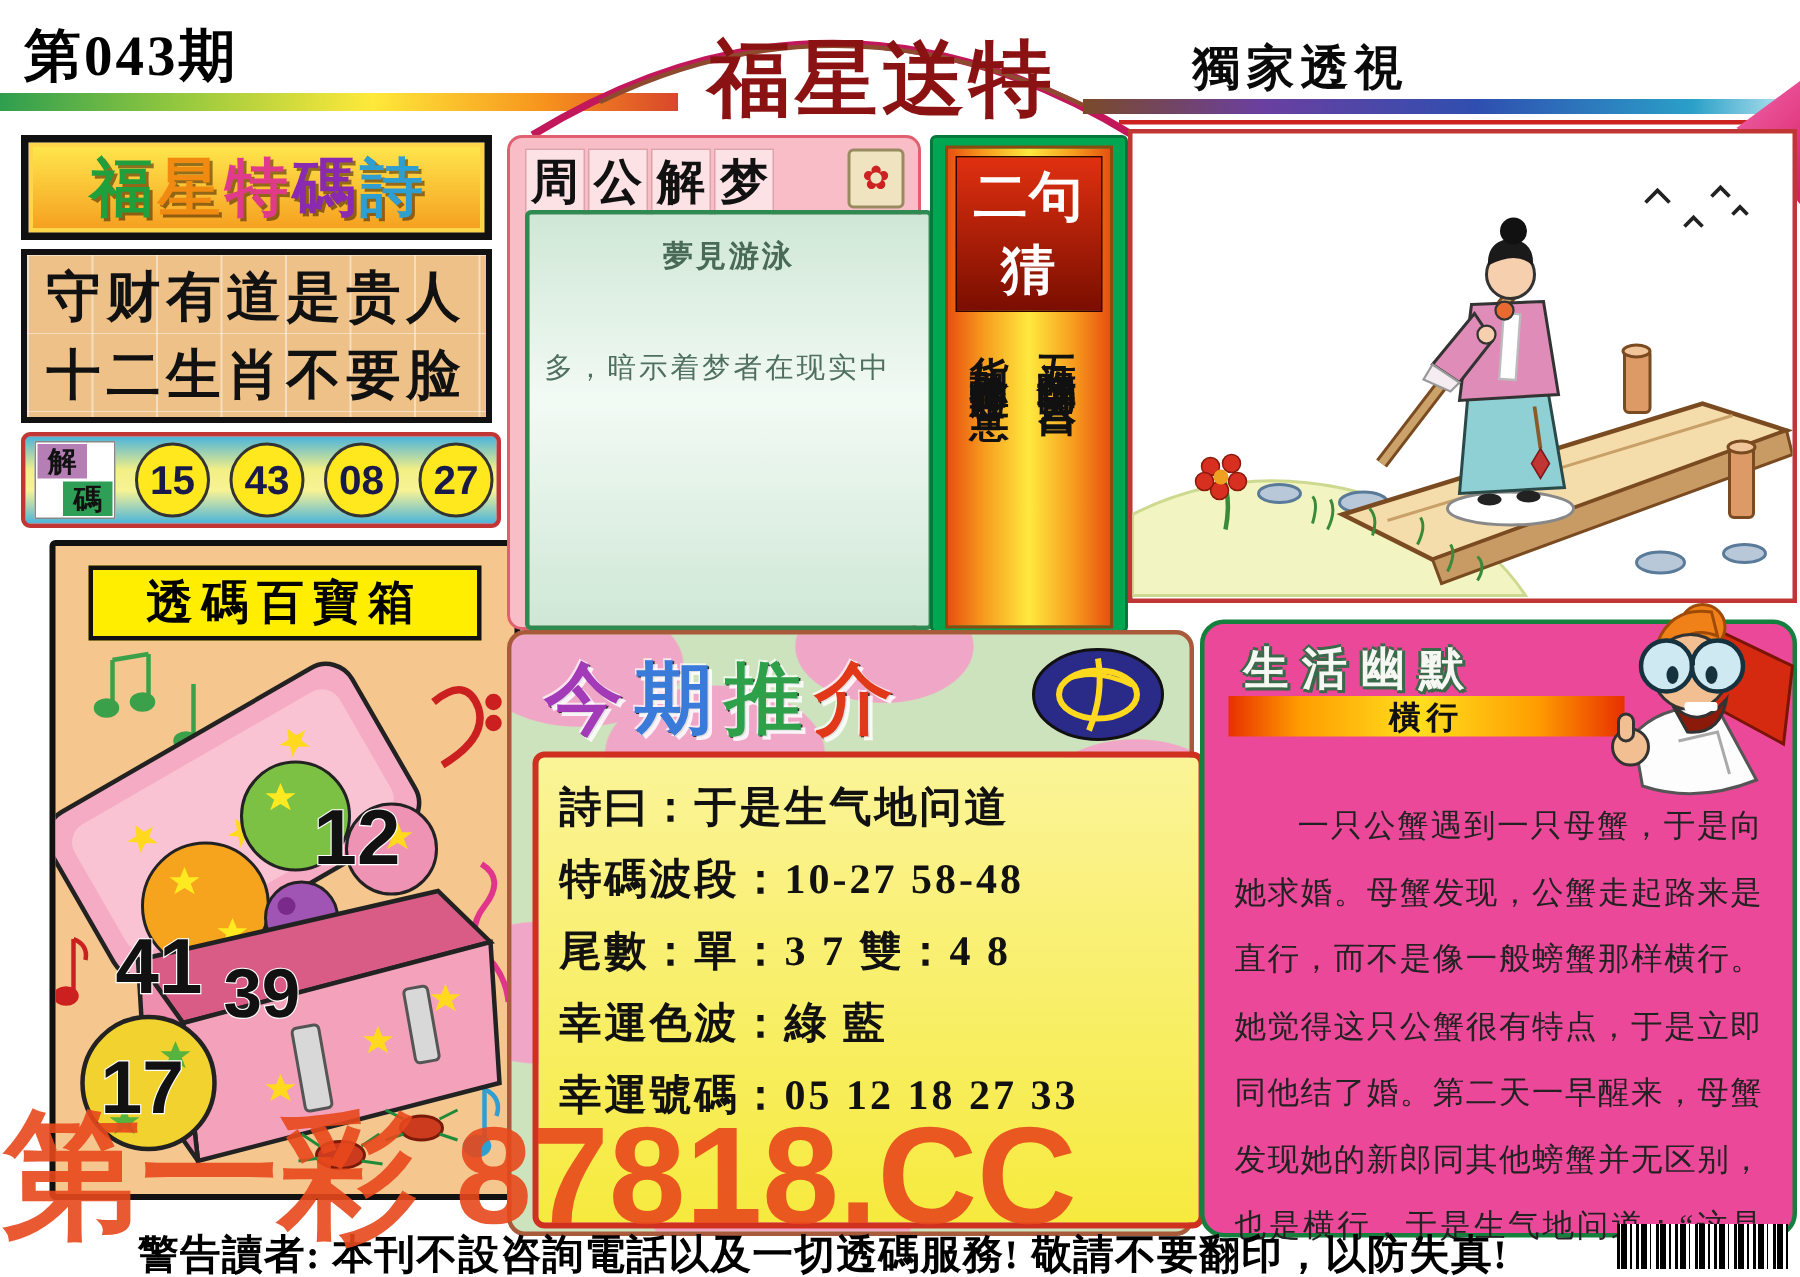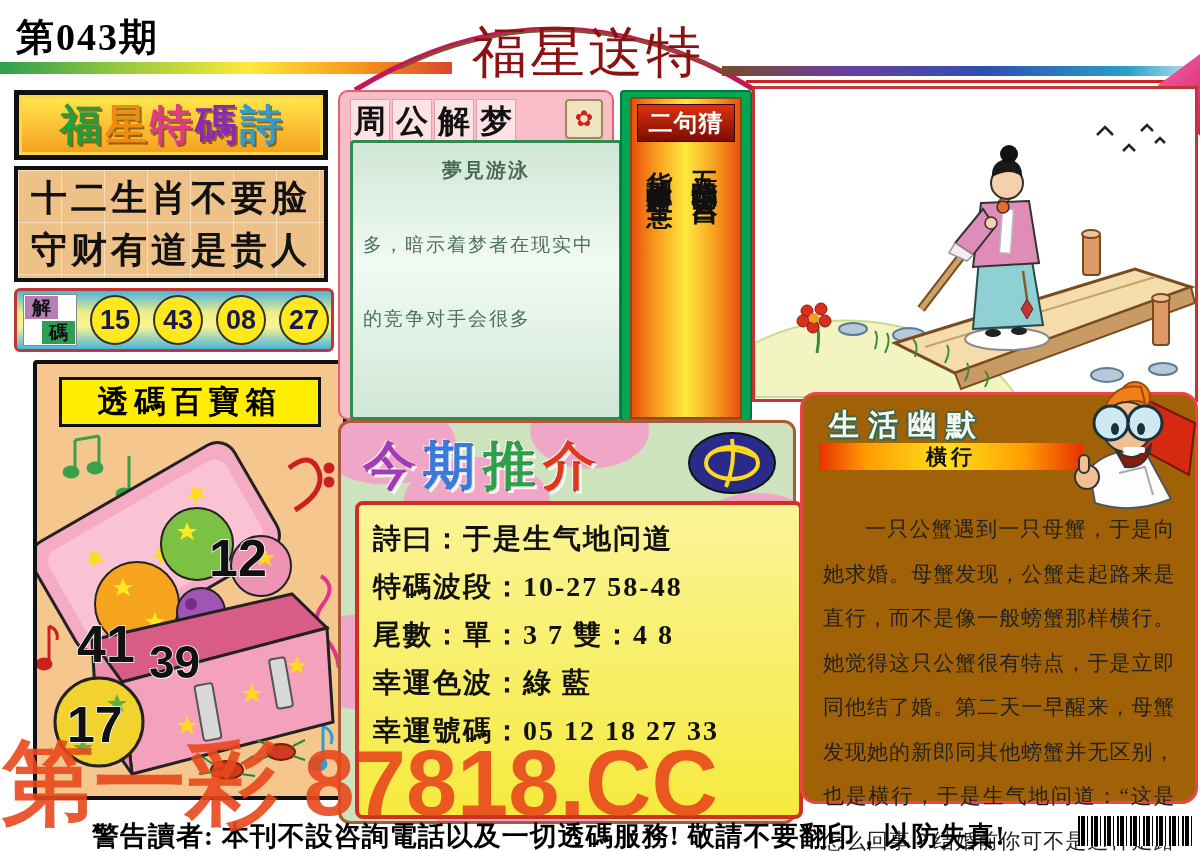--- a/index.html
+++ b/index.html
@@ -6,21 +6,21 @@
   .page{position:relative;width:1200px;height:851px;background:#fff;overflow:hidden;
         font-family:"Liberation Sans",sans-serif;}
   .abs{position:absolute;}
 
   
   .issue{left:16px;top:12px;font-size:38px;font-weight:900;color:#000;letter-spacing:2px;
          font-family:"Liberation Serif",serif;}
   .grad-left{left:0;top:62px;width:452px;height:12px;
     background:linear-gradient(90deg,#2e9e4f,#8fc63f 25%,#ffe93a 55%,#f7941d 80%,#d9472b);}
   .logo-arcs{left:330px;top:0;width:450px;height:95px;}
-  .logo-text{left:428px;top:16px;width:320px;text-align:center;font-size:55px;font-weight:400;
+  .logo-text{left:428px;top:16px;width:320px;text-align:center;font-size:55px;font-weight:700;
     color:#8b1212;letter-spacing:3px;font-family:"Liberation Serif",serif;}
   .slogan1{left:795px;top:24px;font-size:32px;font-weight:900;color:#0a0a0a;letter-spacing:4px;}
   .slogan2{left:1038px;top:24px;font-size:32px;font-weight:900;color:#0a0a0a;letter-spacing:4px;}
   .grad-right{left:722px;top:66px;width:478px;height:10px;
     background:linear-gradient(90deg,#7a4a2a,#6a3fa0 25%,#2f4fb0 55%,#2aa0c8 85%,#c8ecf4);}
   .red-line{left:746px;top:80px;width:454px;height:3px;background:#cc2222;}
   .pink-wedge{left:1152px;top:54px;width:48px;height:82px;
     background:linear-gradient(135deg,#f06ab0,#d81b60);
     clip-path:polygon(100% 0,100% 100%,12% 38%);}
 
@@ -77,21 +77,21 @@
   .dl1{margin-top:26px;text-indent:1.5em;}
   .dl2{margin-top:48px;}
   .dl3{margin-top:48px;}
 
   
   .two-box{left:620px;top:90px;width:118px;height:318px;background:#00a651;border:2px solid #007a3a;
     border-radius:4px;padding:5px;}
   .two-inner{width:108px;height:100%;margin:0 auto;border:2px solid #8a4a10;
     background:linear-gradient(90deg,#e8500f,#f69b1e 22%,#ffe93e 50%,#f69b1e 78%,#e8500f);}
   .two-title{margin:5px auto 0;width:96px;background:linear-gradient(180deg,#e03010,#7a0e00);
-    border:1px solid #300;color:#fff;font-size:24px;font-weight:900;text-align:center;padding:2px 0;
+    border:1px solid #300;color:#fff;font-size:36px;font-weight:900;text-align:center;padding:2px 0;
     font-family:"Liberation Serif",serif;letter-spacing:1px;}
   .two-cols{height:248px;margin-top:8px;writing-mode:vertical-rl;text-orientation:upright;
     font-size:26px;font-weight:900;color:#111;font-family:"Liberation Serif",serif;
     letter-spacing:5px;padding-right:10px;}
   .two-cols div{margin-left:10px;}
 
   
   .rec-box{left:338px;top:420px;width:452px;height:398px;border:3px solid #a85a3a;border-radius:12px;
     background-color:#cde3bd;background-image:
       radial-gradient(ellipse 70px 42px at 10% 5%,#f0a6c6 98%,transparent 100%),
@@ -110,22 +110,22 @@
     background:linear-gradient(180deg,#fbf498,#f6ea3e);border:4px solid #d03020;border-radius:8px;
     padding:10px 14px 0;}
   .rec-line{font-size:28px;font-weight:900;color:#111;letter-spacing:2px;line-height:48px;
     font-family:"Liberation Serif",serif;white-space:nowrap;}
 
   
   .illus-box{left:752px;top:86px;width:440px;height:310px;background:#fff;border:3px solid #c23535;}
   .illus-svg{width:100%;height:100%;}
 
   
-  .humor-box{left:800px;top:392px;width:392px;height:406px;background:#a16207;
-    border:3px solid #ef4444;border-radius:16px;}
+  .humor-box{left:800px;top:413px;width:392px;height:406px;background:#ec4899;
+    border:3px solid #15803d;border-radius:16px;}
   .humor-title{position:absolute;left:26px;top:10px;font-size:30px;font-weight:900;letter-spacing:9px;
     color:#f6f6f2;text-shadow:-2px 0 #3a6a4a,2px 0 #3a6a4a,0 -2px #3a6a4a,0 2px #3a6a4a,2px 2px #3a6a4a;}
   .humor-banner{position:absolute;left:16px;top:48px;width:264px;height:27px;
     background:linear-gradient(90deg,#e83000,#ff9d00 18%,#ffdf1e 48%,#ff9d00 78%,#e83000);
     display:flex;align-items:center;justify-content:center;font-size:21px;font-weight:900;color:#111;
     letter-spacing:4px;}
   .humor-cartoon{position:absolute;right:-6px;top:-18px;width:152px;height:142px;}
   .humor-body{position:absolute;left:20px;top:112px;width:352px;font-size:21px;color:#222;
     line-height:2.12;text-indent:2em;text-align:justify;letter-spacing:.5px;
     font-family:"Liberation Serif",serif;}
@@ -145,35 +145,36 @@
 
 <div class="page">
 
   <div class="abs issue">第043期</div>
   <div class="abs grad-left"></div>
   <svg class="abs logo-arcs" viewBox="0 0 450 95">
     <path d="M 25 90 Q 225 -32 425 90" fill="none" stroke="#c2185b" stroke-width="5"></path>
     <path d="M 70 68 Q 225 -8 392 70" fill="none" stroke="#8d4a2f" stroke-width="3"></path>
   </svg>
   <div class="abs logo-text">福星送特</div>
+  <div class="abs slogan1">獨家透視</div>
   <div class="abs grad-right"></div>
   <div class="abs red-line"></div>
   <div class="abs pink-wedge"></div>
 
   <div class="abs poem-title-box">
     <span class="pc0">福</span>
     <span class="pc1">星</span>
     <span class="pc2">特</span>
     <span class="pc3">碼</span>
     <span class="pc4">詩</span>
   </div>
 
   <div class="abs poem-box">
+    <div class="poem-line">守财有道是贵人</div>
     <div class="poem-line">十二生肖不要脸</div>
-    <div class="poem-line">守财有道是贵人</div>
   </div>
 
   <div class="abs decode-strip">
     <div class="decode-label">
       <span class="lt">解</span>
       <span class="rb">碼</span>
     </div>
     <div class="ball">15</div>
     <div class="ball">43</div>
     <div class="ball">08</div>
@@ -278,21 +279,20 @@
     <div class="dream-title">
       <span>周</span>
       <span>公</span>
       <span>解</span>
       <span>梦</span>
     </div>
     <div class="seal-icon">✿</div>
     <div class="dream-inner">
       <div class="dream-sub">夢見游泳</div>
       <div class="dream-line dl2">多，暗示着梦者在现实中</div>
-      <div class="dream-line dl3">的竞争对手会很多</div>
     </div>
   </div>
 
   <div class="abs two-box">
     <div class="two-inner">
       <div class="two-title">二句猜</div>
       <div class="two-cols">
         <div>五福臨門大吉昌</div>
         <div>貨如輪轉旺生意</div>
       </div>

